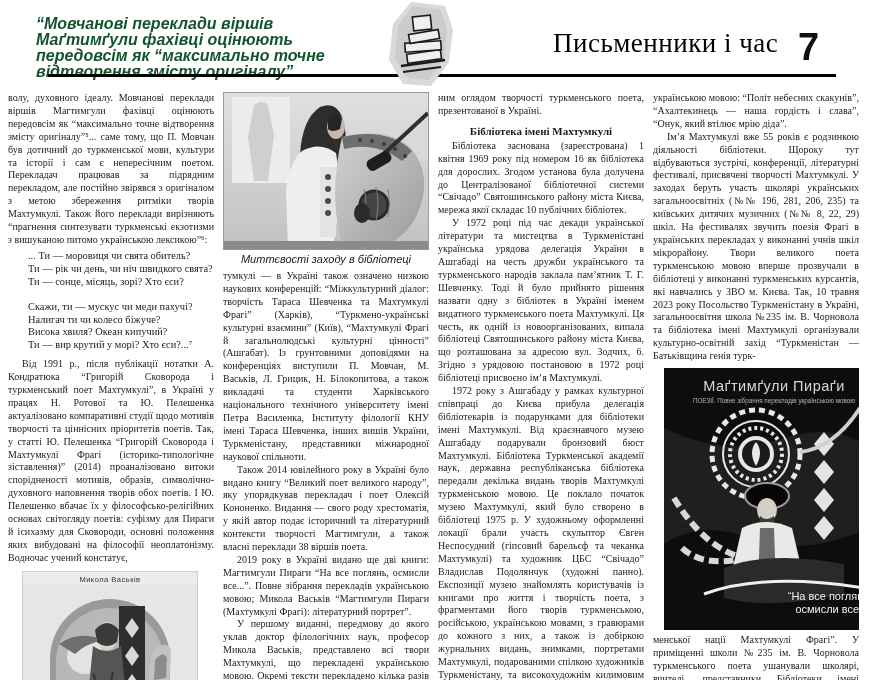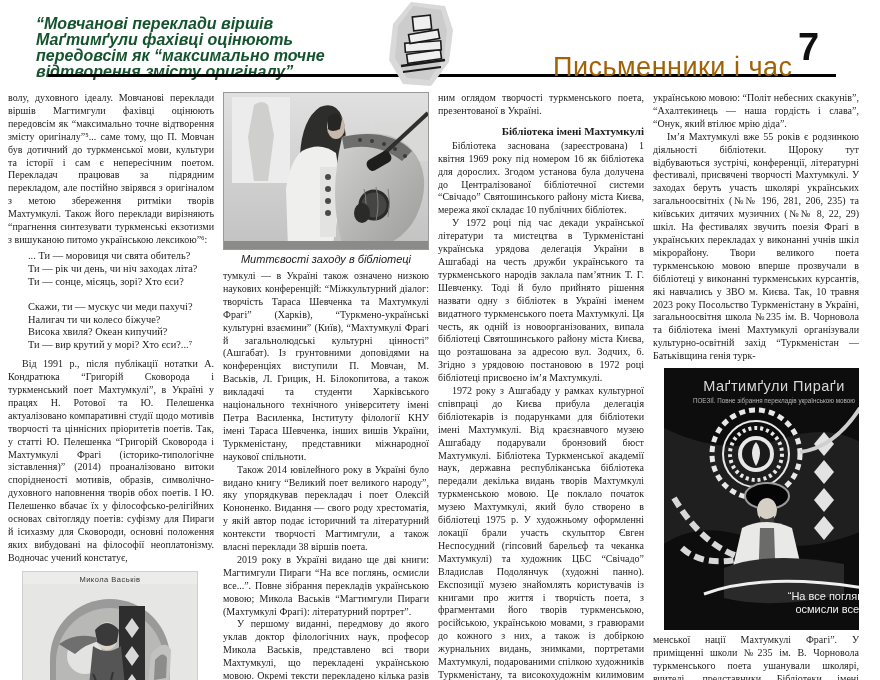--- a/index.html
+++ b/index.html
@@ -5,22 +5,22 @@
   * { margin:0; padding:0; box-sizing:border-box; }
   html,body { width:880px; height:680px; overflow:hidden; background:#fff; }
   body { font-family:"Liberation Serif", serif; color:#1c1c1c; position:relative; }
 
   
   .epigraph { position:absolute; left:36px; top:16px; width:310px;
     font-family:"Liberation Sans", sans-serif; font-style:italic; font-weight:bold;
     font-size:16px; line-height:16px; color:#14532d; }
   .header-rule { position:absolute; left:48px; top:74px; width:788px; height:3px; background:#000; }
   .books-icon-wrap { position:absolute; left:383px; top:0px; width:72px; height:88px; }
-  .section-title { position:absolute; left:553px; top:52px;
-    font-family:Liberation Sans, sans-serif; font-size:27px; color:#a16207; letter-spacing:0.5px; }
+  .section-title { position:absolute; left:553px; top:28px;
+    font-family:Liberation Serif, serif; font-size:27px; color:#000000; letter-spacing:0.5px; }
   .page-number { position:absolute; left:798px; top:26px;
     font-family:"Liberation Sans", sans-serif; font-size:38px; font-weight:bold; color:#111; }
 
   
   .content { position:absolute; left:8px; top:92px; width:864px; height:588px;
     display:flex; gap:9px; overflow:hidden; }
   .col { width:206px; flex:0 0 206px; overflow:hidden; height:588px; position:relative; }
   .col p, .para { font-size:10px; line-height:12.9px; text-align:justify; }
   .indent { text-indent:14px; }
   .paras p { text-indent:14px; }
@@ -36,21 +36,21 @@
     background:#ececea; border:1px solid #cfcfcd; padding-top:3px; }
   .cover1-label { font-family:"Liberation Sans", sans-serif; font-size:7.5px;
     text-align:center; color:#333; letter-spacing:0.5px; }
 
   
   .photo { width:206px; height:158px; border:1px solid #999; background:#d5d5d5; }
   .photo-caption { font-family:"Liberation Sans", sans-serif; font-style:italic;
     font-size:11px; text-align:center; margin:3px 0 5px 0; color:#222; }
 
   
-  .subheading { font-weight:bold; text-align:right; font-size:11px;
+  .subheading { font-weight:bold; text-align:center; font-size:11px;
     margin:7px 0 3px 0; text-indent:0 !important; }
 
   
   .cover4 { position:relative; width:220px; height:262px; background:#7f1d1d;
     margin:5px 0 4px 11px; overflow:hidden; }
   .cover4-title { position:absolute; top:10px; left:0; width:100%; text-align:center;
     font-family:"Liberation Sans", sans-serif; font-size:14.5px; color:#d8d8d8; letter-spacing:0.5px; }
   .cover4-subtitle { position:absolute; top:29px; left:0; width:100%; text-align:center;
     font-family:"Liberation Sans", sans-serif; font-size:6.3px; color:#b5b5b5; }
   .cover4-quote { position:absolute; bottom:14px; right:12px; text-align:right;
@@ -80,21 +80,21 @@
 
 <div class="section-title">Письменники і час</div>
 <div class="page-number">7</div>
 
 <div class="content">
 
   <div class="col">
     <p class="para">волу, духовного ідеалу. Мовчанові переклади віршів Магтимгули фахівці оцінюють передовсім як “максимально точне відтворення змісту оригіналу”⁵... саме тому, що П. Мовчан був дотичний до туркменської мови, культури та історії і сам є непересічним поетом. Перекладач працював за підрядним перекладом, але постійно звірявся з оригіналом з метою збереження ритміки творів Махтумкулі. Також його переклади вирізняють “прагнення синтезувати туркменські екзотизми з вишуканою питомо українською лексикою”⁶:</p>
     <div class="verse">
         <div>... Ти — моровиця чи свята обитель?</div>
-        <div>Ти — рік чи день, чи ніч заходах літа?</div>
+        <div>Ти — рік чи день, чи ніч швидкого свята?</div>
         <div>Ти — сонце, місяць, зорі? Хто єси?</div>
       </div>
     <div class="verse">
         <div>Скажи, ти — мускус чи меди пахучі?</div>
         <div>Налигач ти чи колесо біжуче?</div>
         <div>Висока хвиля? Океан кипучий?</div>
         <div>Ти — вир крутий у морі? Хто єси?...⁷</div>
       </div>
     <p class="para indent">Від 1991 р., після публікації нотатки А. Кондратюка “Григорій Сковорода і туркменський поет Махтумкулі”, в Україні у працях Н. Ротової та Ю. Пелешенка актуалізовано компаративні студії щодо мотивів творчості та ціннісних пріоритетів поетів. Так, у статті Ю. Пелешенка “Григорій Сковорода і Махтумкулі Фрагі (історико-типологічне зіставлення)” (2014) проаналізовано витоки спорідненості мотивів, образів, символічно-духовного наповнення творів обох поетів. І Ю. Пелешенко вбачає їх у філософсько-релігійних основах світогляду поетів: суфізму для Пираги й ісихазму для Сковороди, основні положення яких вибудовані на філософії неоплатонізму. Водночас учений констатує,</p>
     <div class="cover1">

